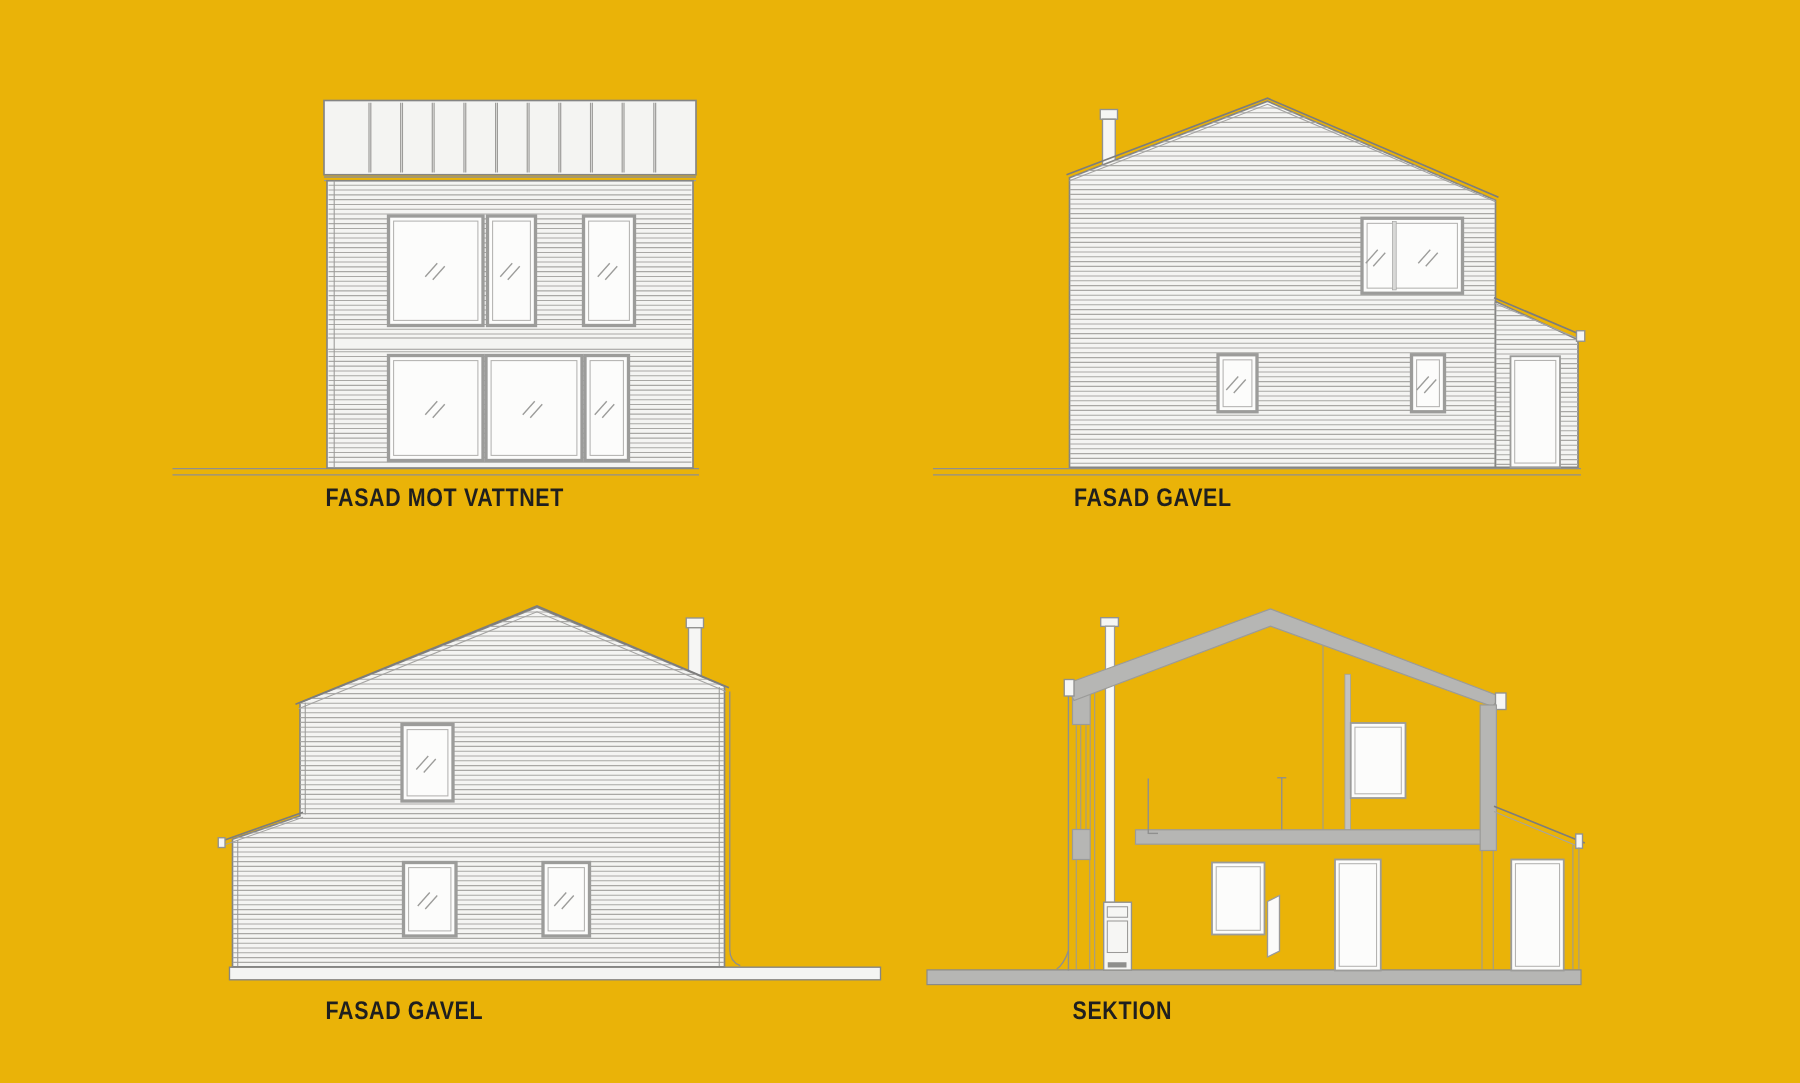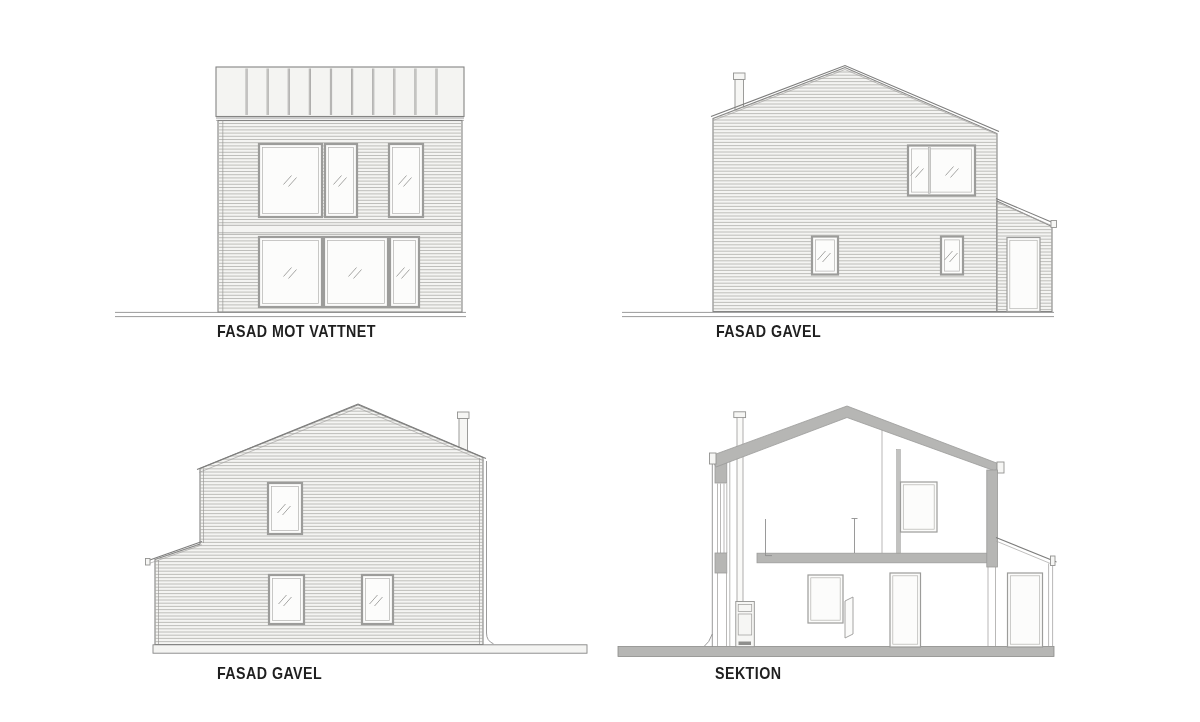--- a/index.html
+++ b/index.html
@@ -1,19 +1,19 @@
 <!DOCTYPE html>
 <html><head>
 <meta charset="utf-8">
 <style>
   html,body{margin:0;padding:0;}
   body{background:#e8e8e6;font-family:"Liberation Sans",sans-serif;}
   #sheet{
     position:relative;width:1200px;height:722px;margin:0 auto;
-    background:#ffffff;overflow:hidden;
+    background:#eab308;overflow:hidden;
   }
   svg{position:absolute;left:0;top:0;}
   
   [data-gen="hlines"] line{stroke:#a9a8a5;stroke-width:.72;}
   [data-gen="vlines"] line{stroke:#9d9c9a;stroke-width:.8;}
   
   .outline{fill:#f4f4f2;stroke:#858584;stroke-width:1.1;}
   .edge{stroke:#7d7d7c;stroke-width:1.1;fill:none;}
   .edge2{stroke:#a5a4a2;stroke-width:.7;fill:none;}
   .thin{stroke:#9b9a98;stroke-width:.7;fill:none;}

